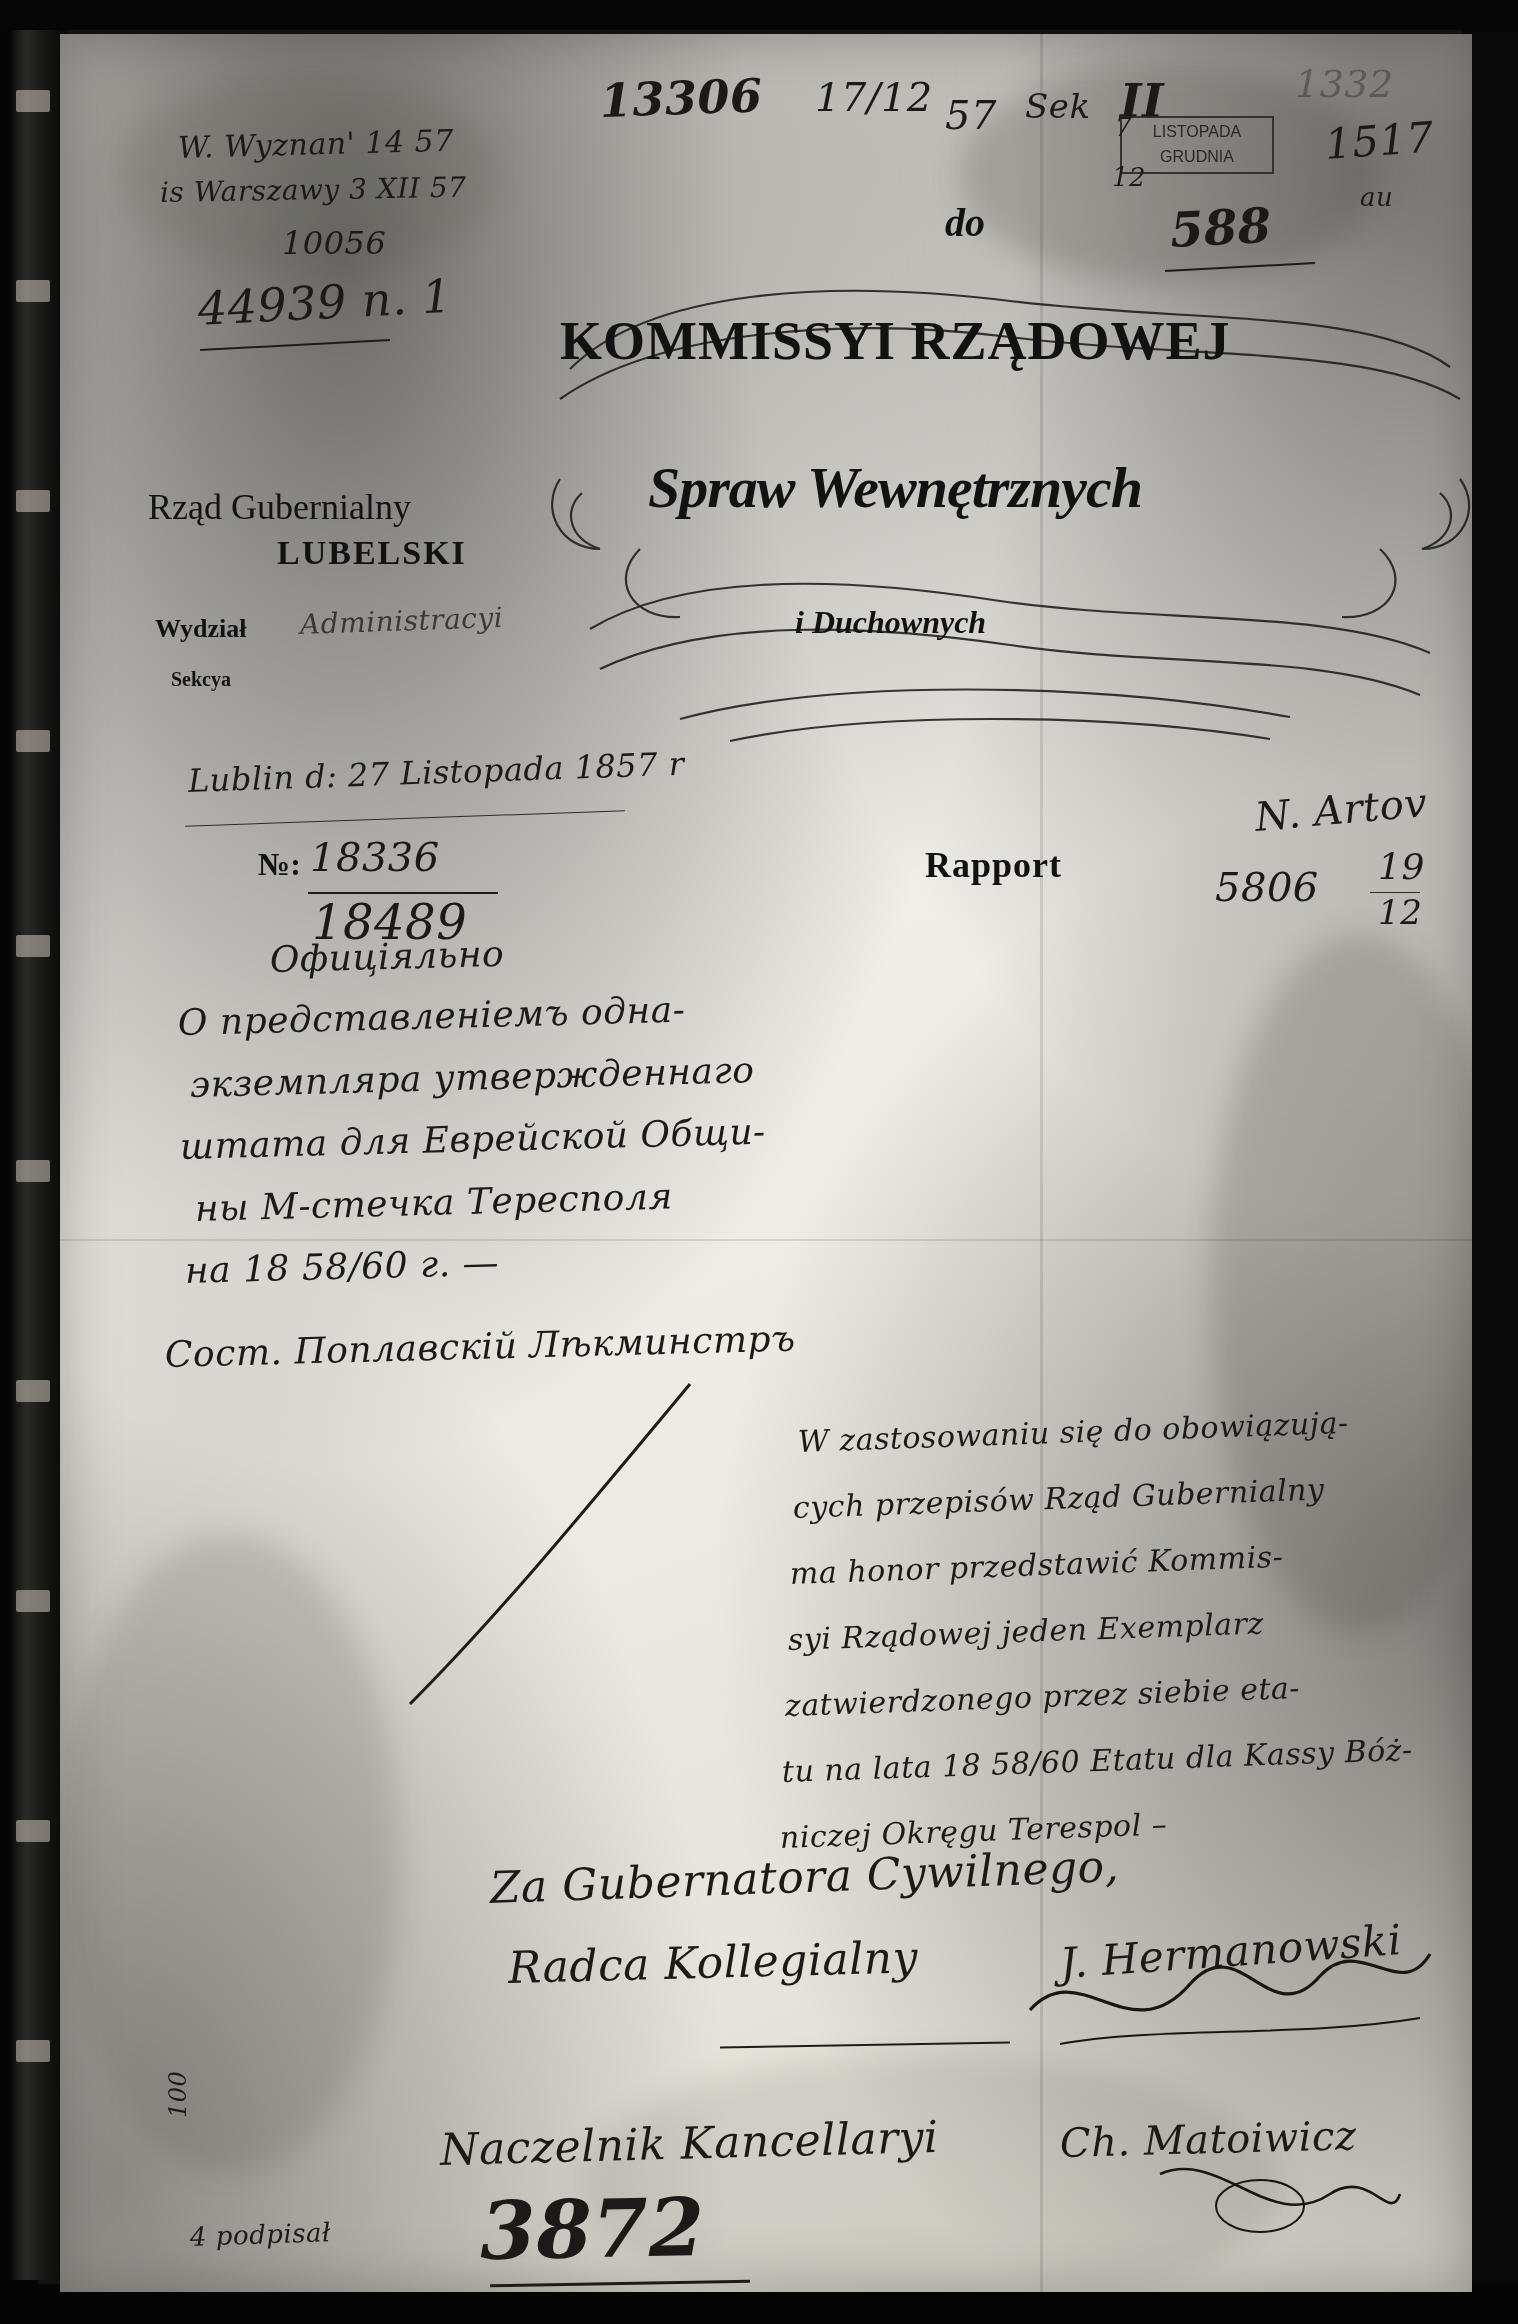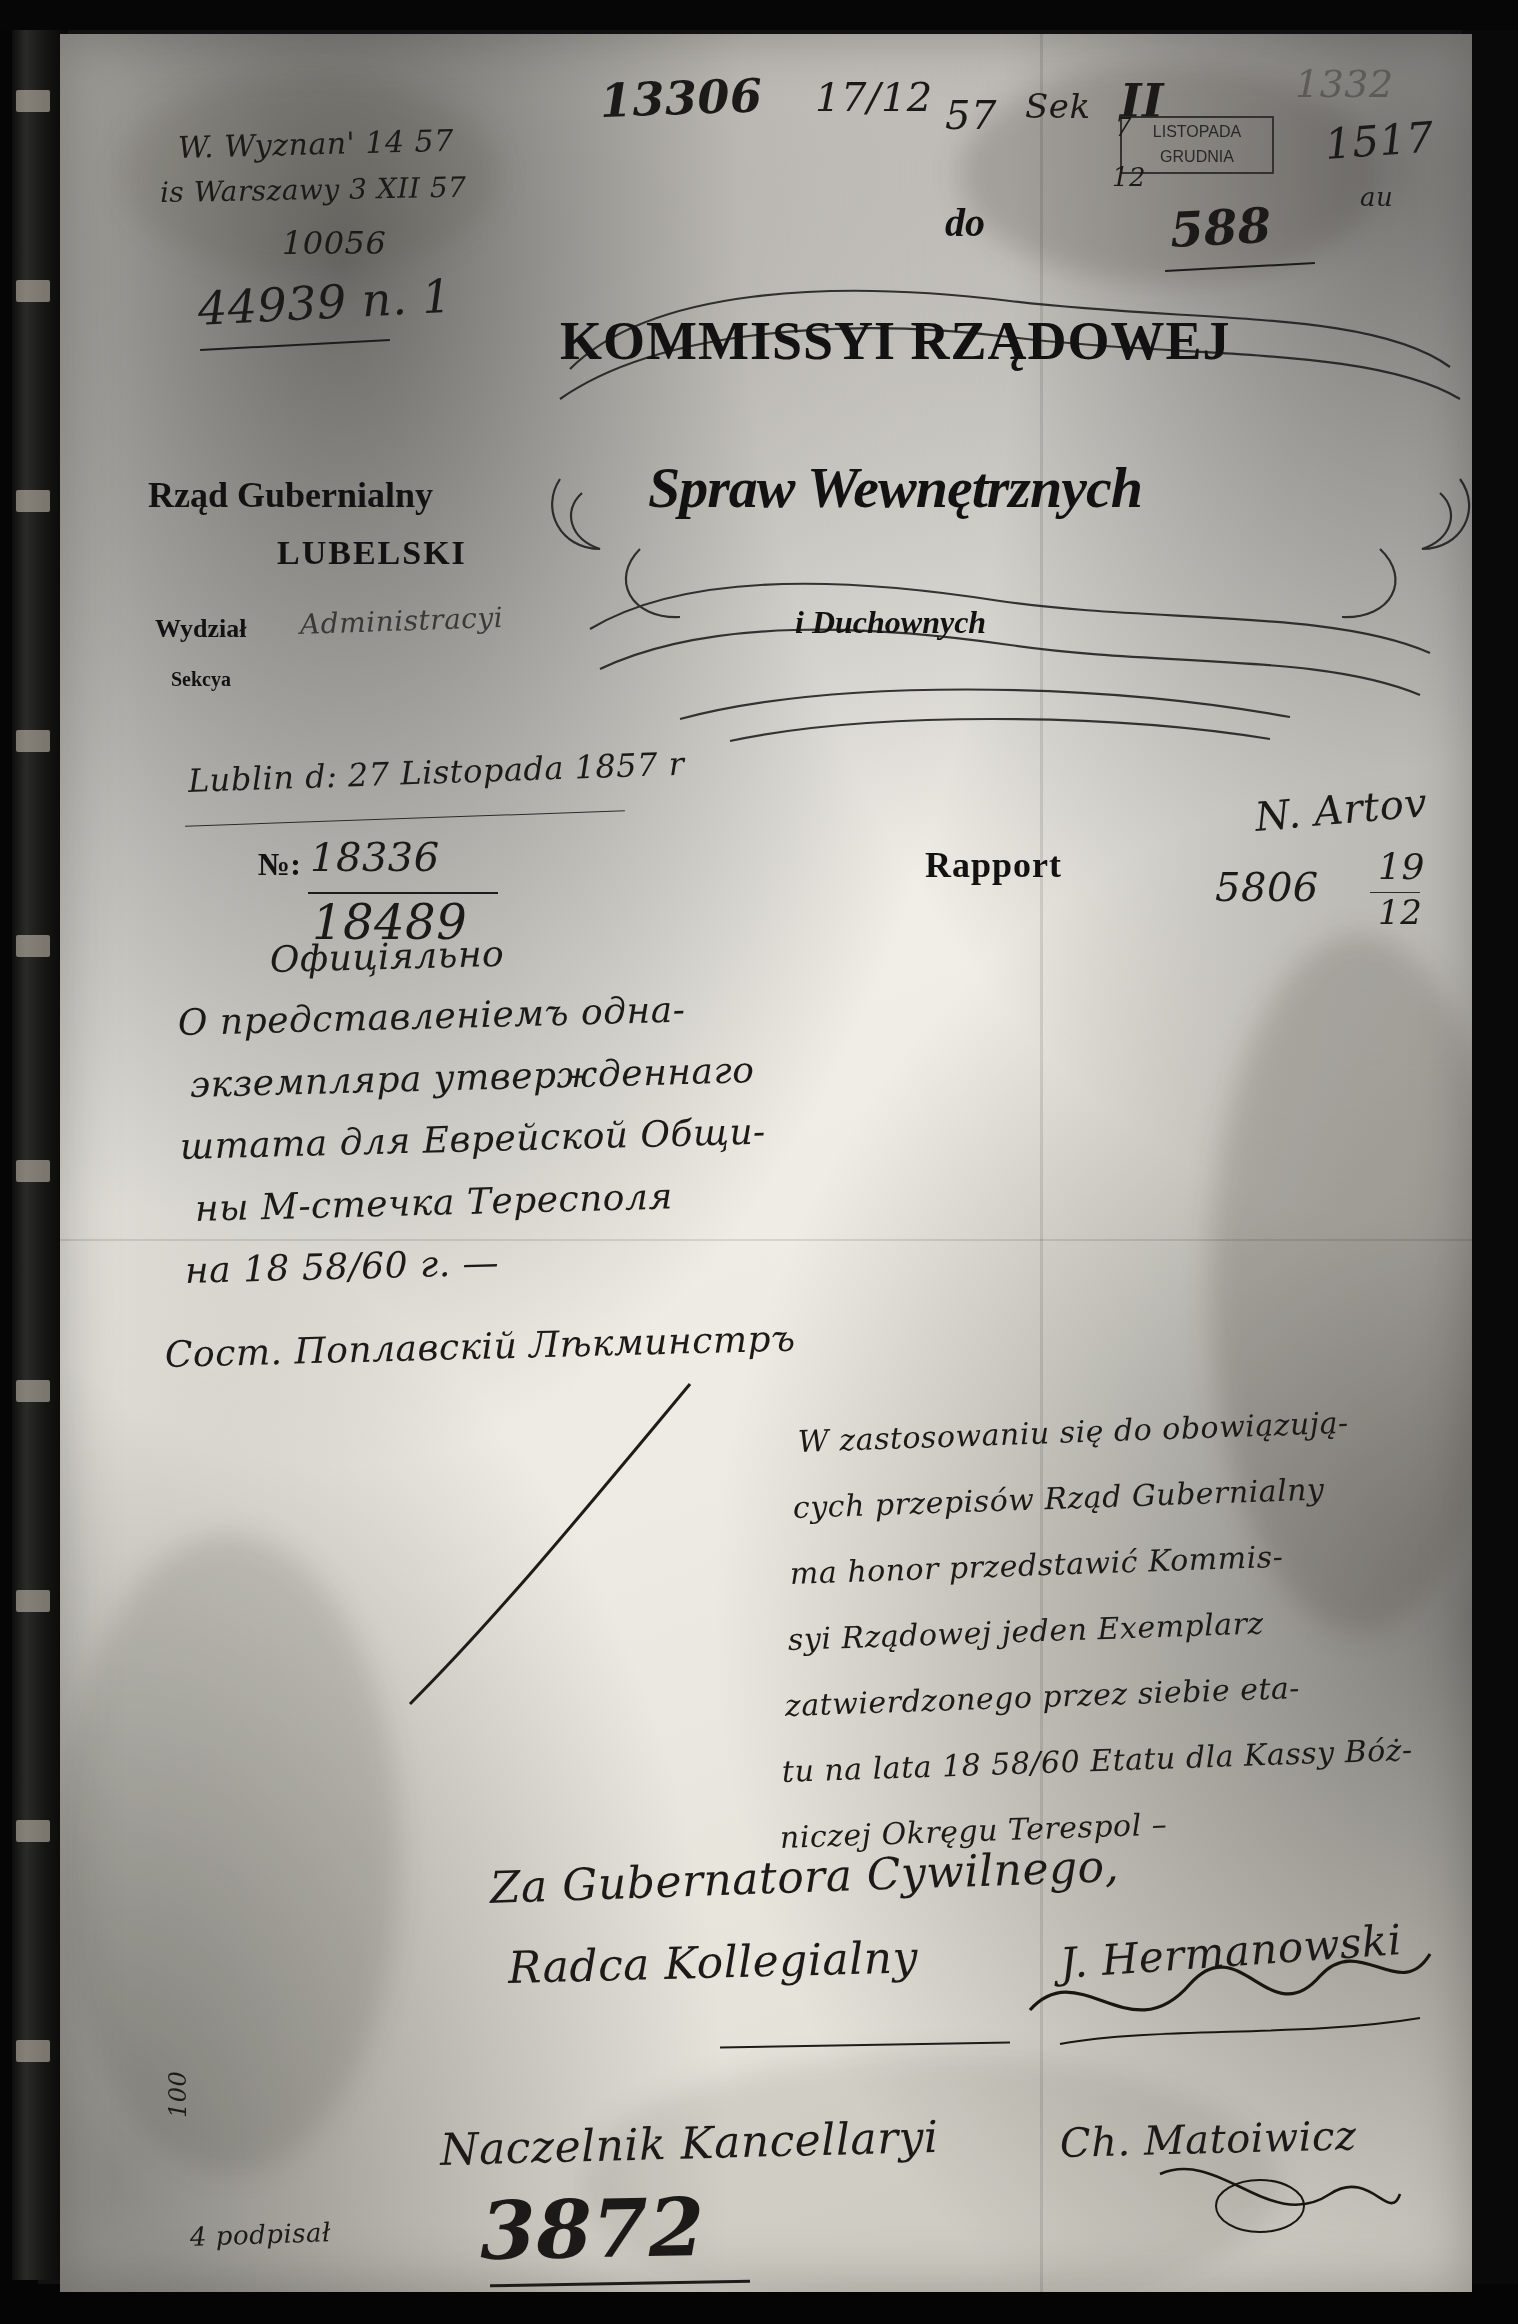--- a/index.html
+++ b/index.html
@@ -123,21 +123,21 @@
   .masthead-3 {
     font-weight: bold;
     font-size: 32px;
     font-style: italic;
   }
   .flourish {
     position: absolute;
     pointer-events: none;
   }
 
-  .gov-1 { font-weight: bold; font-size: 31px; }
+  .gov-1 { font-weight: normal; font-size: 31px; margin-top: 12px; }
   .gov-2 { font-weight: bold; font-size: 30px; letter-spacing: 2px; }
   .gov-3 { font-weight: bold; font-size: 22px; }
   .rapport { font-weight: bold; font-size: 30px; letter-spacing: 1px; }
 
   .stamp {
     position: absolute;
     border: 2px solid #2a2a2a;
     color: #1d1d1d;
     font-family: "Liberation Sans", sans-serif;
     font-size: 16px;

